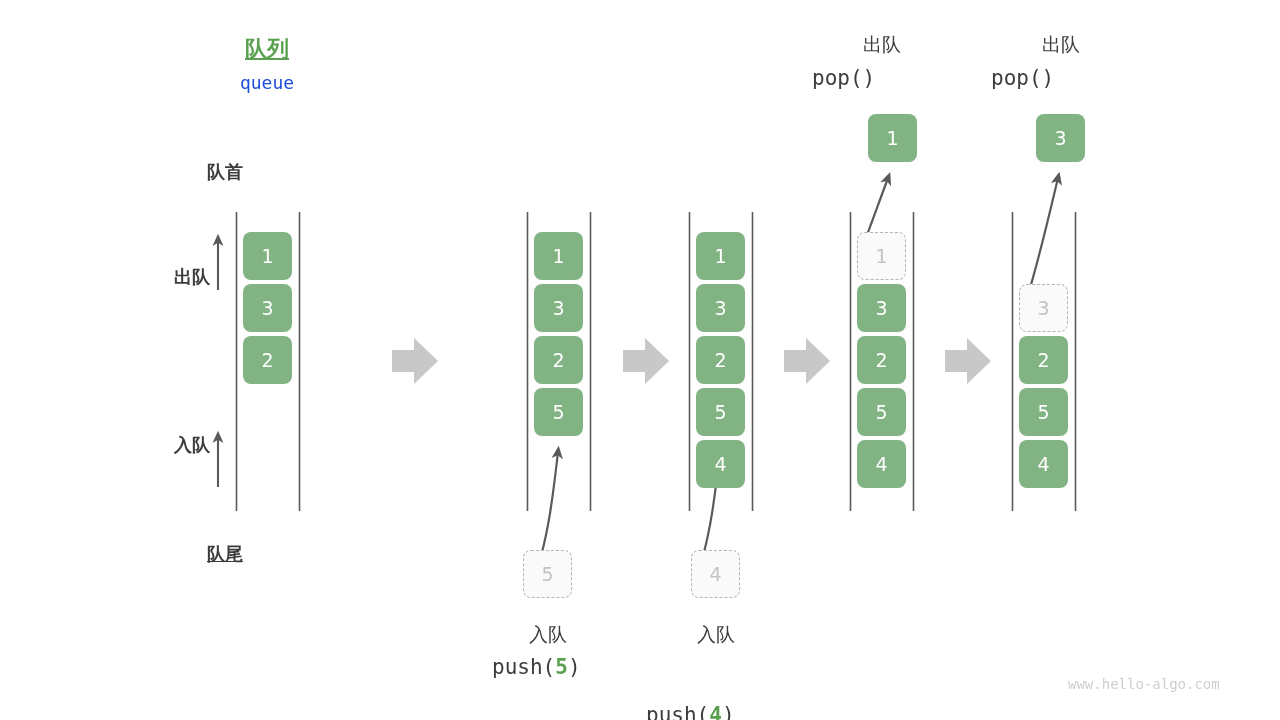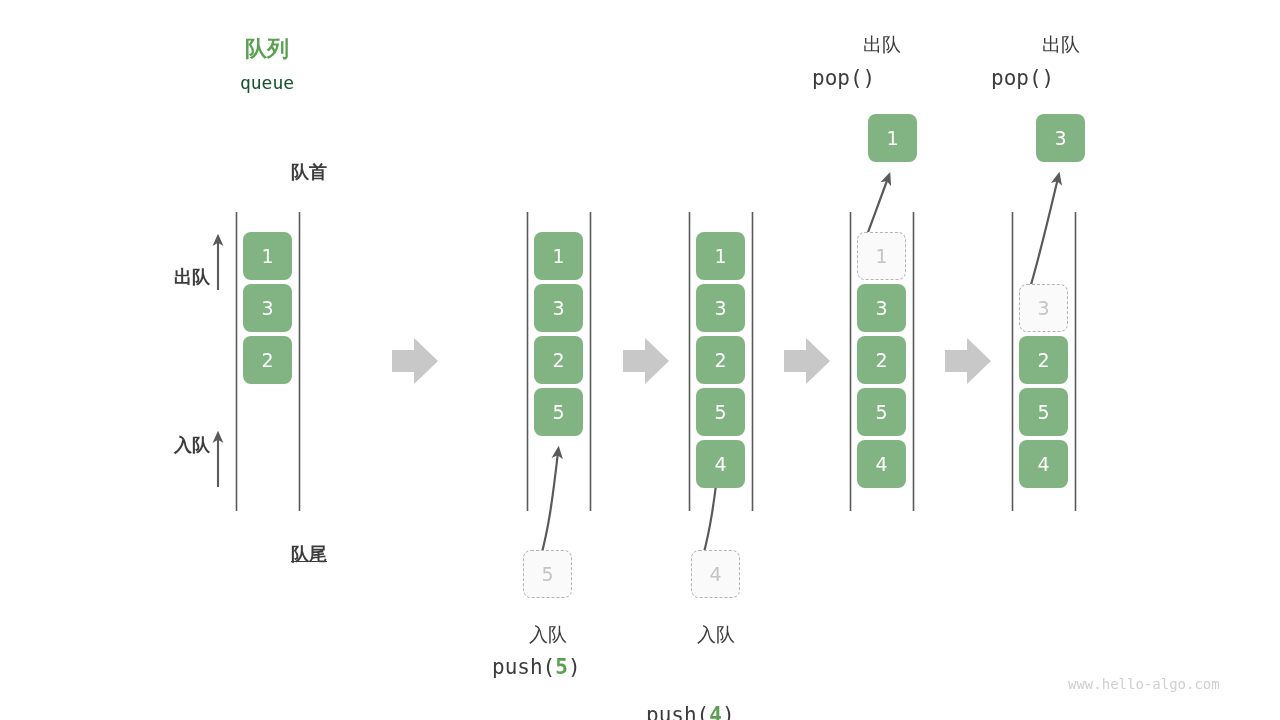--- a/index.html
+++ b/index.html
@@ -23,33 +23,34 @@
   }
   .abs { position: absolute; }
 
   
   .title-cn {
     font-weight: bold;
     font-size: 22px;
     color: #59a14f;
     text-align: center;
     white-space: nowrap;
+    text-decoration: underline;
   }
   .title-code {
     font-family: "DejaVu Sans Mono", "Liberation Mono", monospace;
     font-size: 18px;
-    color: #14532d;
+    color: #1d4ed8;
     text-align: center;
     white-space: nowrap;
   }
   .label-cn {
     font-weight: bold;
     font-size: 18px;
     color: #3c3c3c;
-    text-align: right;
+    text-align: left;
     white-space: nowrap;
   }
   .op-cn {
     font-size: 19px;
     color: #3c3c3c;
     text-align: center;
     white-space: nowrap;
   }
   .op-code {
     font-family: "DejaVu Sans Mono", "Liberation Mono", monospace;

